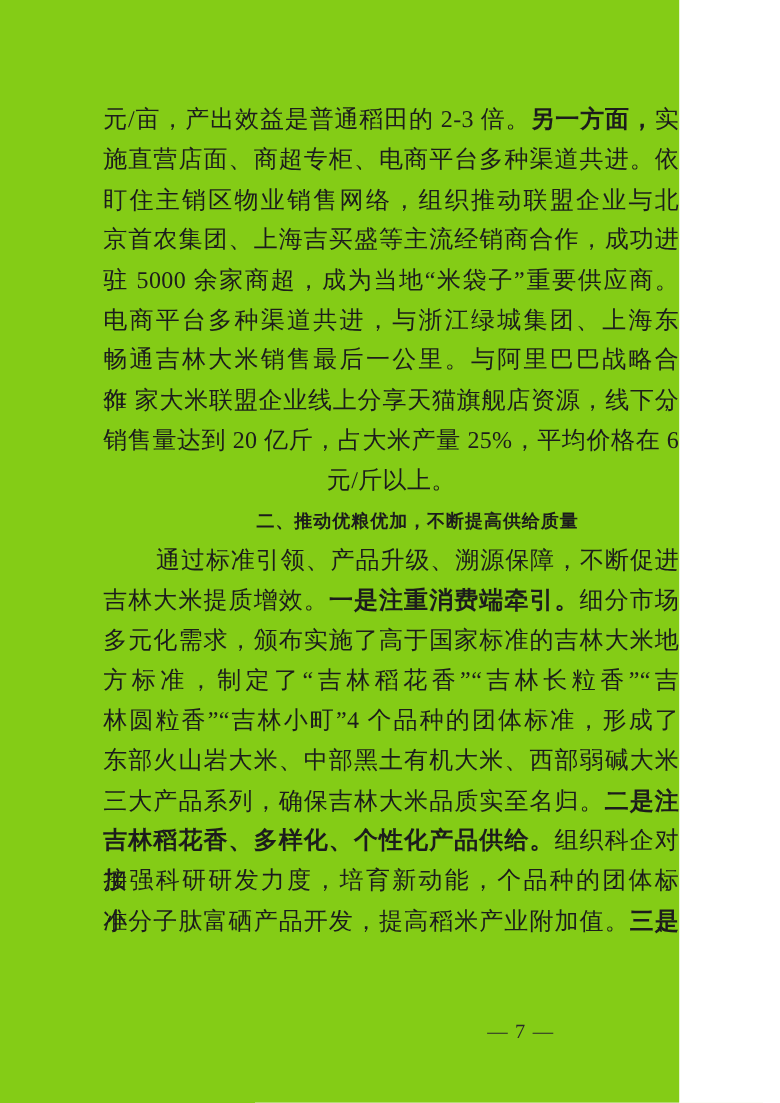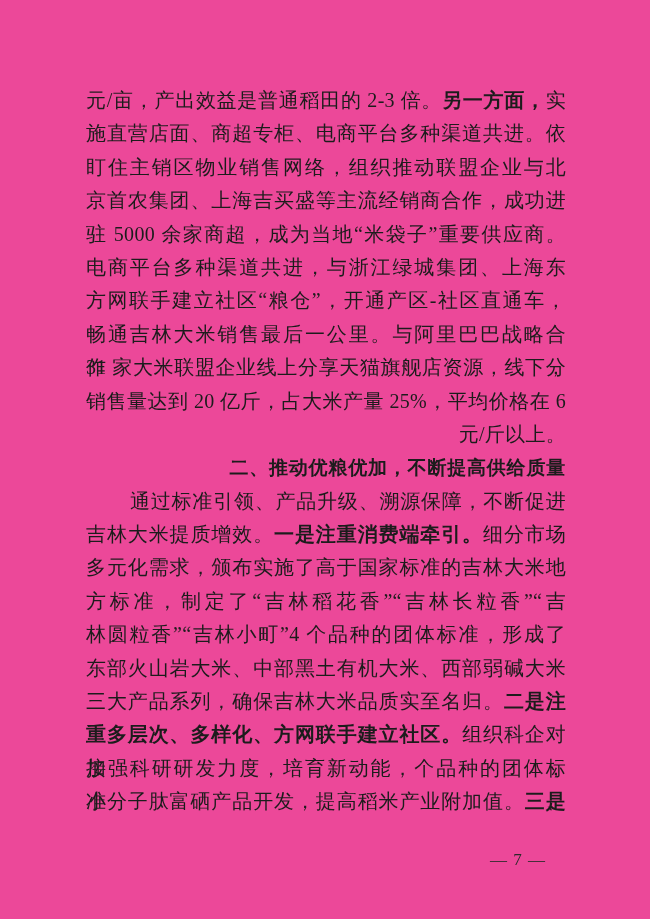--- a/index.html
+++ b/index.html
@@ -2,39 +2,39 @@
 <html><head>
 <meta charset="utf-8">
 <style>
   html, body {
     margin: 0;
     padding: 0;
     background: #ffffff;
   }
   .page {
     position: relative;
-    width: 650px;
+    width: 566px;
     height: 919px;
-    background: #ec4899;
+    background: #84cc16;
     overflow: hidden;
     font-family: "Liberation Serif", "DejaVu Serif", serif;
     color: #1c1c1c;
   }
   .doc-body {
     position: absolute;
     left: 86px;
     top: 84px;
     width: 480px;
   }
   .line {
     height: 33.4px;
     line-height: 33.4px;
     font-size: 20px;
     white-space: nowrap;
-    text-align: right;
+    text-align: center;
     letter-spacing: 0.3px;
   }
   .line.justify {
     text-align: justify;
     text-align-last: justify;
     text-justify: inter-character;
     white-space: normal;
   }
   .line.indent {
     padding-left: 44px;
@@ -42,21 +42,21 @@
   .line.indent.justify {
     
     text-indent: 0;
   }
   .line .bold {
     font-weight: bold;
   }
   .line.heading {
     font-family: "Liberation Sans", "DejaVu Sans", sans-serif;
     font-weight: bold;
-    font-size: 19px;
+    font-size: 15px;
     letter-spacing: 0.8px;
   }
   .page-footer {
     position: absolute;
     top: 850px;
     left: 0;
     right: 104px;
     text-align: right;
     font-size: 17px;
     letter-spacing: 1px;
@@ -68,31 +68,30 @@
 <body>
 
 <div class="page">
   <div class="doc-body">
       <div class="line body justify"><span>元/亩，产出效益是普通稻田的 2-3 倍。</span><span class="bold">另一方面，</span><span>实</span></div>
       <div class="line body justify"><span>施直营店面、商超专柜、电商平台多种渠道共进。依</span></div>
       <div class="line body justify"><span>盯住主销区物业销售网络，组织推动联盟企业与北</span></div>
       <div class="line body justify"><span>京首农集团、上海吉买盛等主流经销商合作，成功进</span></div>
       <div class="line body justify"><span>驻 5000 余家商超，成为当地“米袋子”重要供应商。</span></div>
       <div class="line body justify"><span>电商平台多种渠道共进，与浙江绿城集团、上海东</span></div>
-      <div class="line body justify"><span>方网联手建立社区“粮仓”，开通产区-社区直通车，</span></div>
       <div class="line body justify"><span>畅通吉林大米销售最后一公里。与阿里巴巴战略合作，</span></div>
       <div class="line body justify"><span>31 家大米联盟企业线上分享天猫旗舰店资源，线下分</span></div>
       <div class="line body justify"><span>销售量达到 20 亿斤，占大米产量 25%，平均价格在 6</span></div>
       <div class="line body"><span>元/斤以上。</span></div>
       <div class="line heading indent"><span class="bold">二、推动优粮优加，不断提高供给质量</span></div>
       <div class="line body justify indent"><span>通过标准引领、产品升级、溯源保障，不断促进</span></div>
       <div class="line body justify"><span>吉林大米提质增效。</span><span class="bold">一是注重消费端牵引。</span><span>细分市场</span></div>
       <div class="line body justify"><span>多元化需求，颁布实施了高于国家标准的吉林大米地</span></div>
       <div class="line body justify"><span>方标准，制定了“吉林稻花香”“吉林长粒香”“吉</span></div>
       <div class="line body justify"><span>林圆粒香”“吉林小町”4 个品种的团体标准，形成了</span></div>
       <div class="line body justify"><span>东部火山岩大米、中部黑土有机大米、西部弱碱大米</span></div>
       <div class="line body justify"><span>三大产品系列，确保吉林大米品质实至名归。</span><span class="bold">二是注</span></div>
-      <div class="line body justify"><span class="bold">重多层次、多样化、方网联手建立社区。</span><span>组织科企对接，</span></div>
+      <div class="line body justify"><span class="bold">吉林稻花香、多样化、个性化产品供给。</span><span>组织科企对接，</span></div>
       <div class="line body justify"><span>加强科研研发力度，培育新动能，个品种的团体标准、</span></div>
       <div class="line body justify"><span>小分子肽富硒产品开发，提高稻米产业附加值。</span><span class="bold">三是</span></div>
     </div>
   <div class="page-footer">— 7 —</div>
 </div>
 
 </body></html>

